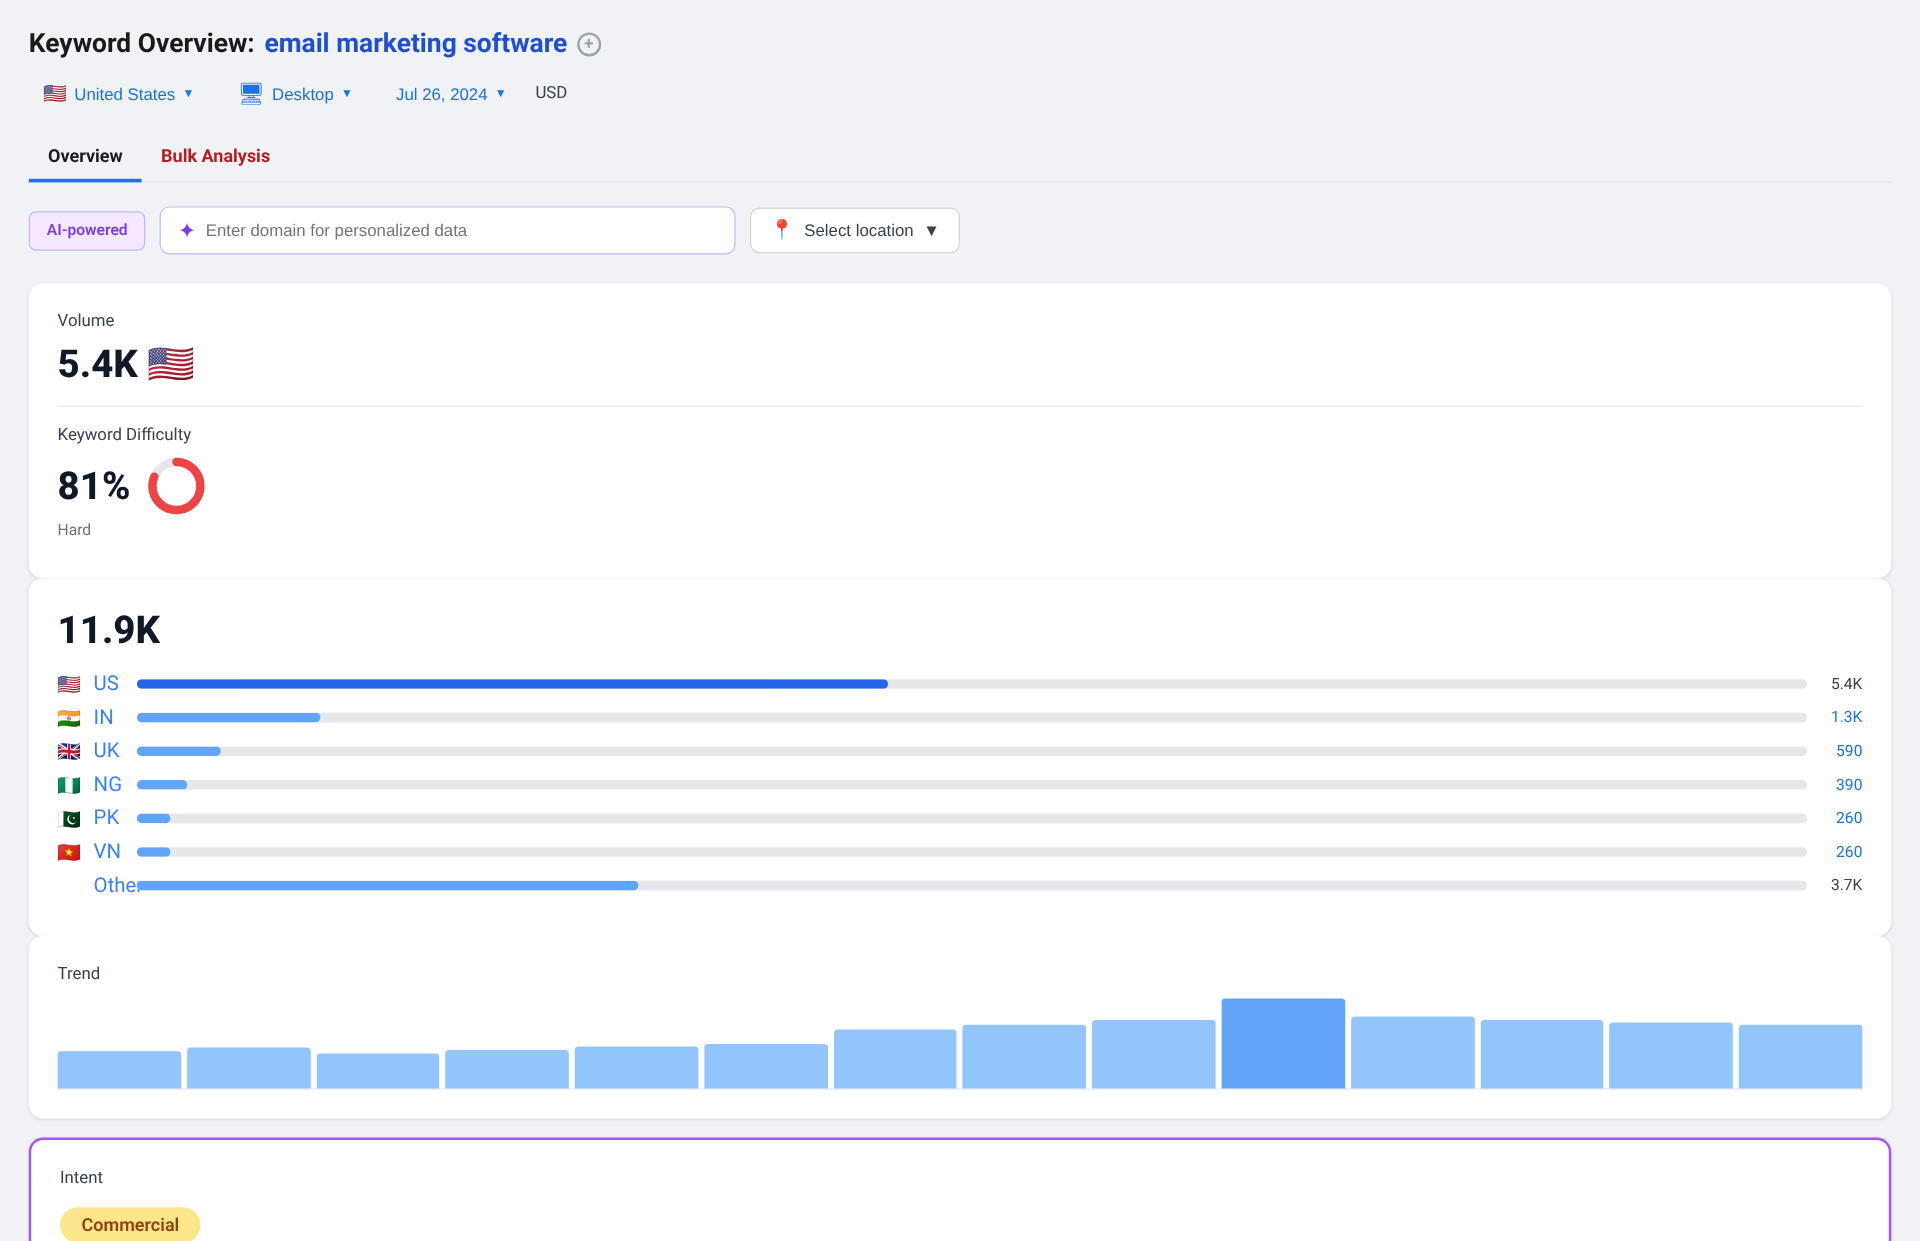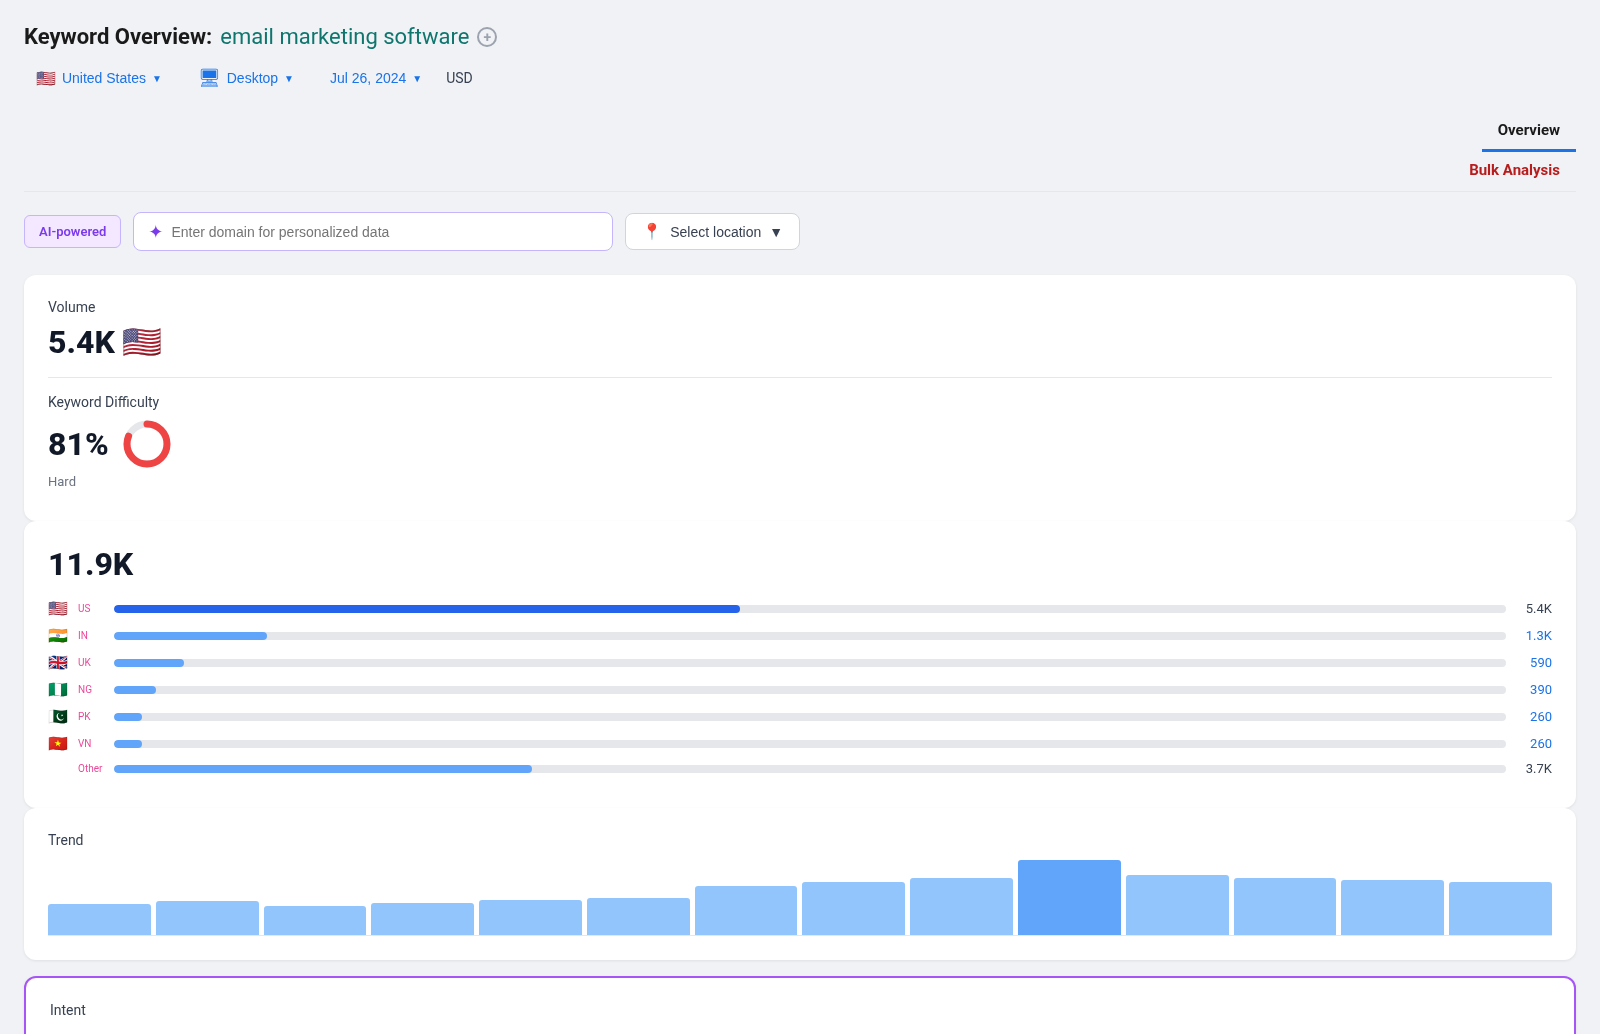--- a/index.html
+++ b/index.html
@@ -16,22 +16,22 @@
     .page-title {
       font-size: 22px;
       font-weight: 700;
       color: #1a1a1a;
       display: flex;
       align-items: center;
       gap: 8px;
       margin-bottom: 12px;
     }
     .page-title .keyword-name {
-      font-weight: 400;
-      color: #0f766e;
+      font-weight: 700;
+      color: #1d4ed8;
     }
     .page-title .add-icon {
       width: 20px;
       height: 20px;
       border: 2px solid #9ca3af;
       border-radius: 50%;
       display: flex;
       align-items: center;
       justify-content: center;
       color: #9ca3af;
@@ -63,21 +63,20 @@
     .filter-chevron {
       font-size: 10px;
       color: #1a73e8;
     }
     .tabs-bar {
       display: flex;
       align-items: flex-end;
       border-bottom: 1px solid #e5e7eb;
       margin-bottom: 20px;
       margin-top: 16px;
-      flex-direction: column;
     }
     .tab {
       padding: 10px 16px;
       font-size: 15px;
       font-weight: 700;
       cursor: pointer;
       color: #b91c1c;
       border-bottom: 3px solid transparent;
       margin-bottom: -1px;
     }
@@ -215,22 +214,22 @@
       display: flex;
       align-items: center;
       gap: 8px;
       margin-bottom: 8px;
     }
     .country-flag {
       font-size: 16px;
       width: 22px;
     }
     .country-code {
-      font-size: 10px;
-      color: #ec4899;
+      font-size: 17px;
+      color: #3b82f6;
       width: 28px;
     }
     .bar-bg {
       flex: 1;
       height: 8px;
       background: #e5e7eb;
       border-radius: 4px;
       overflow: hidden;
     }
     .bar-fill {

